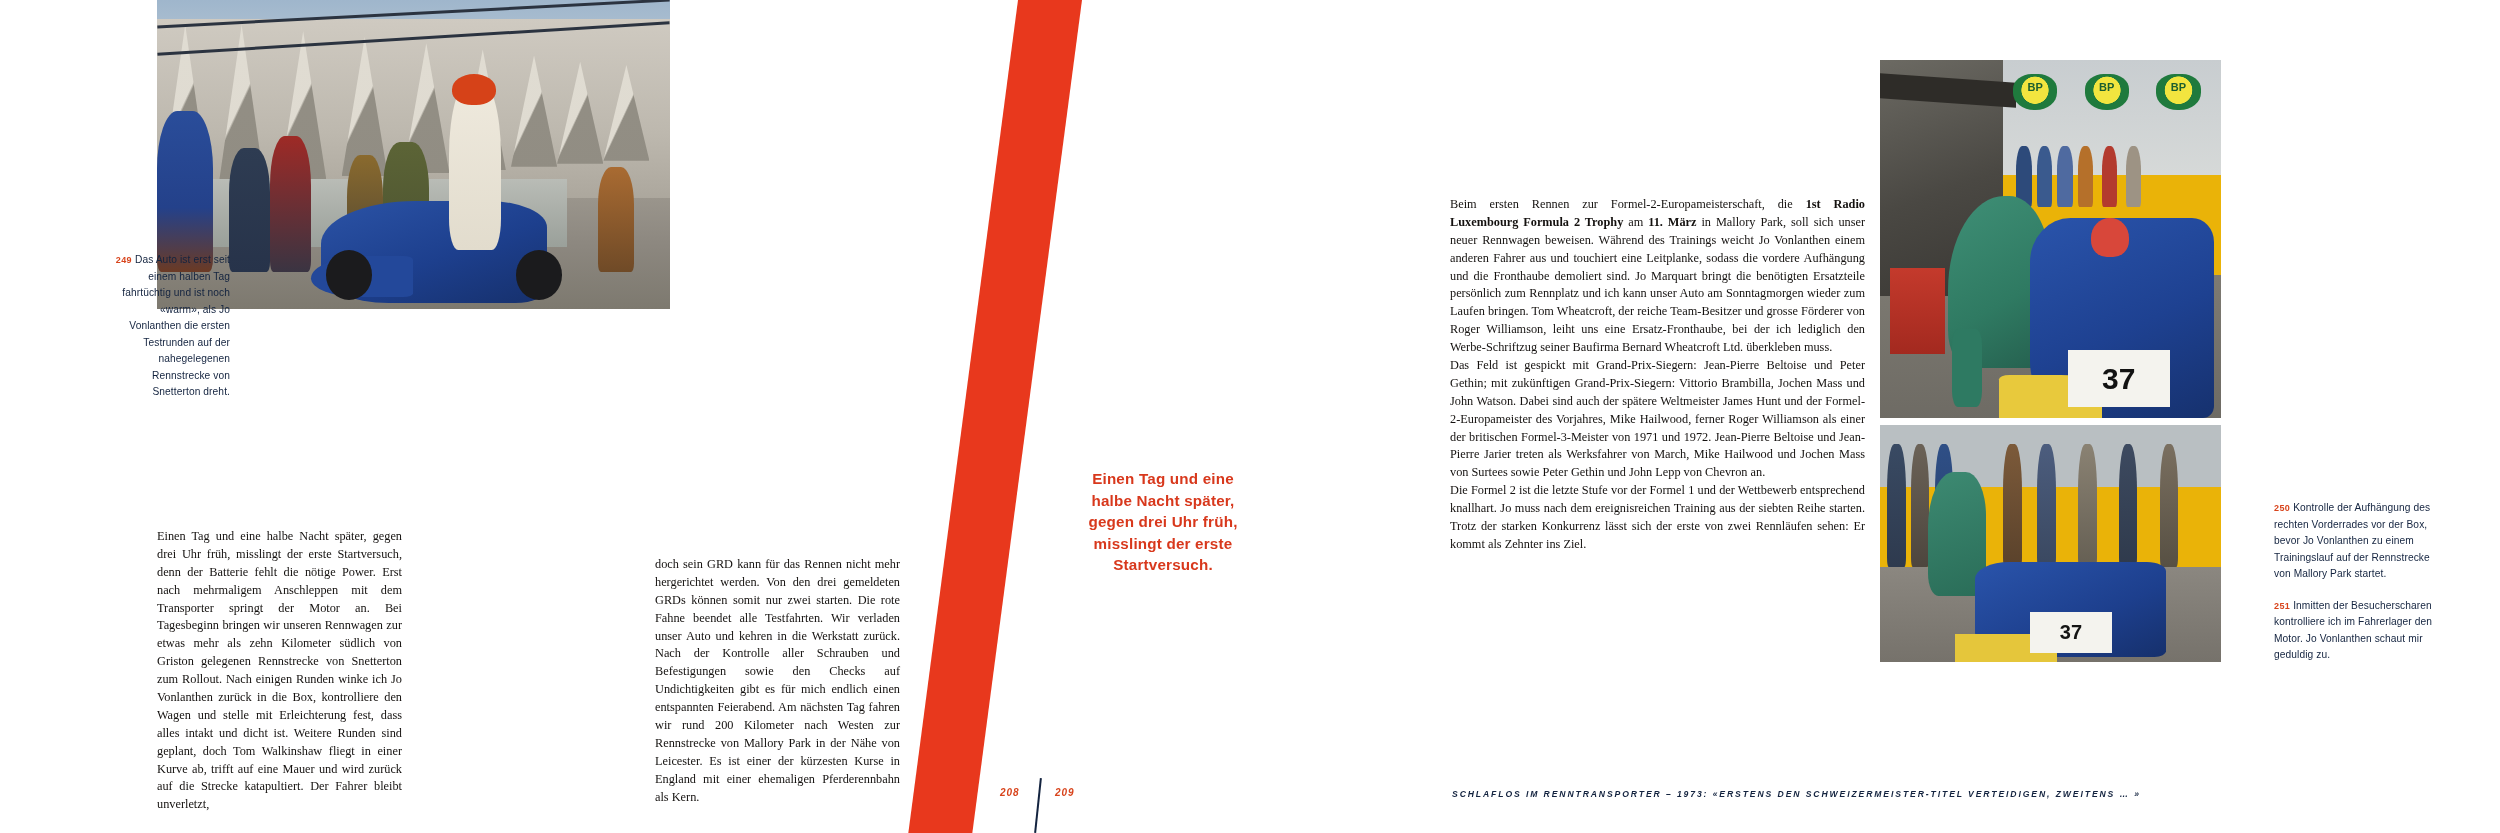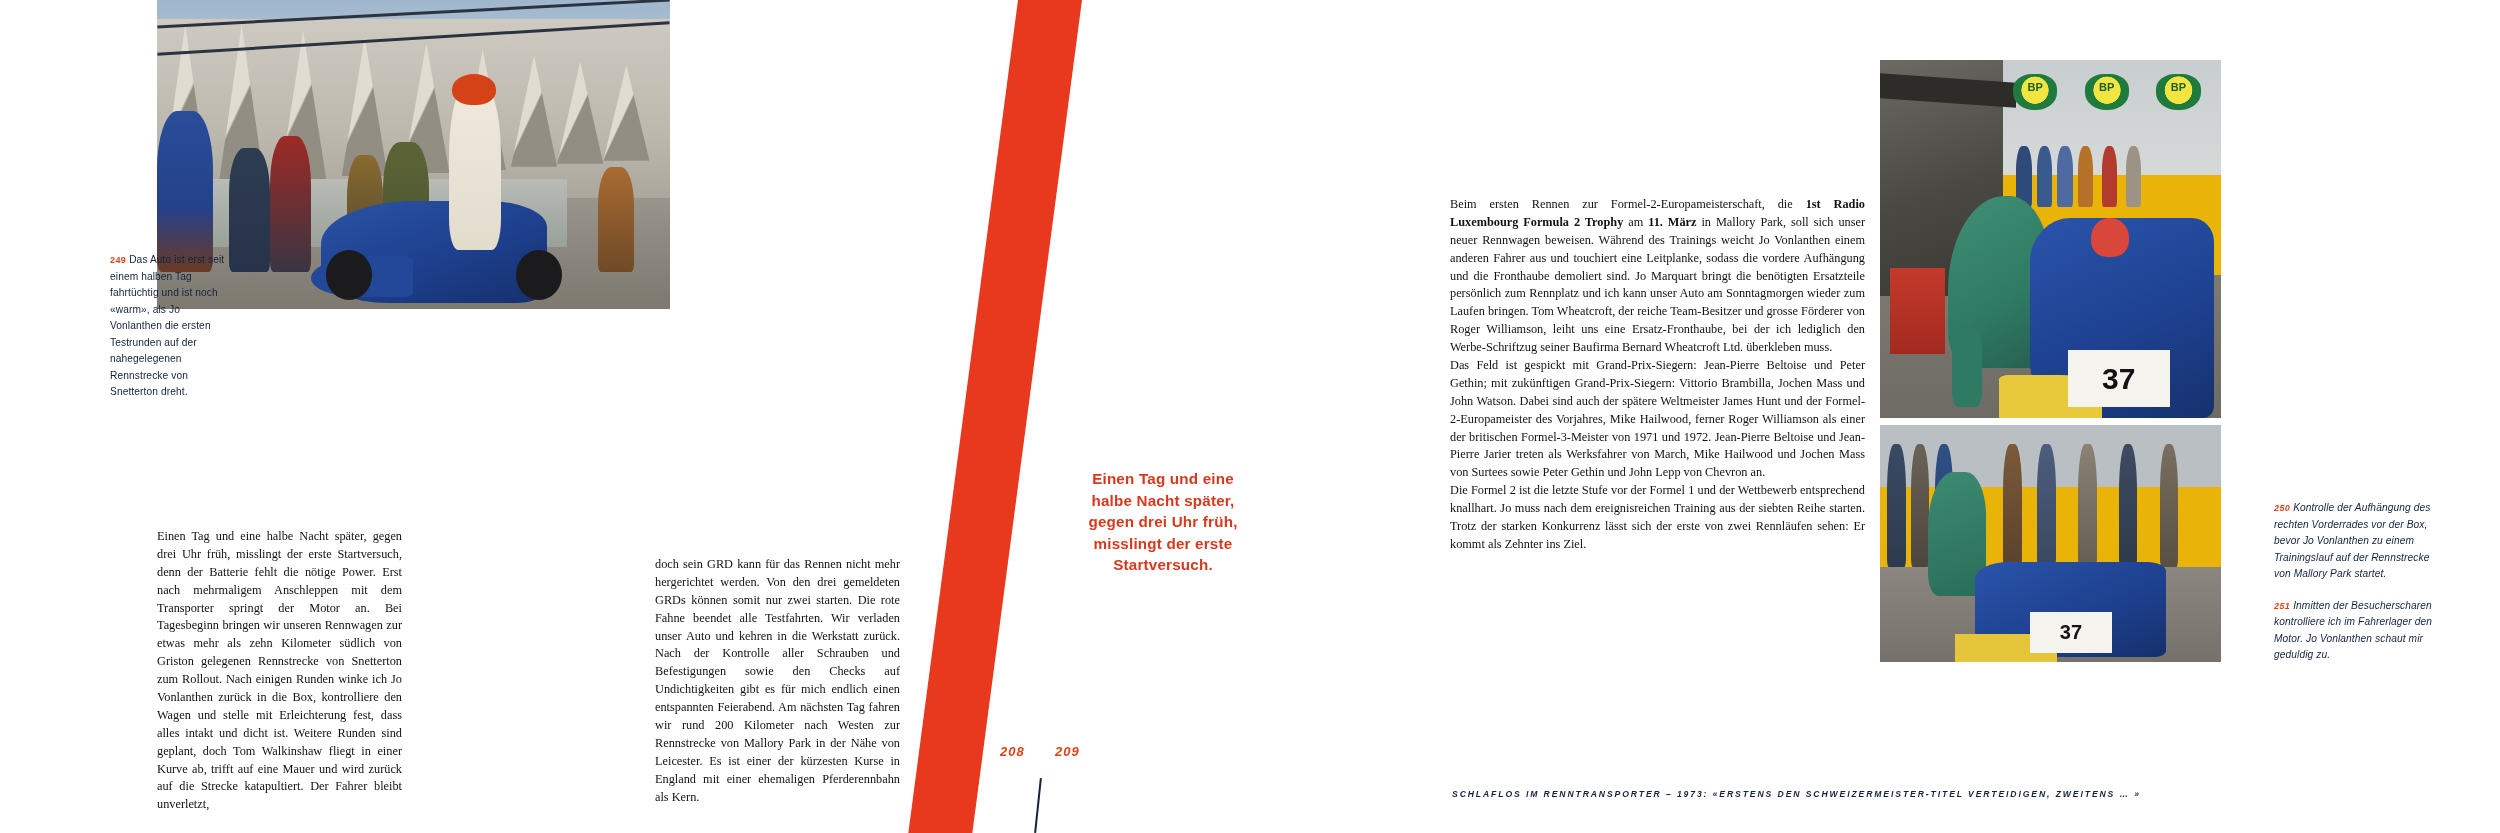--- a/index.html
+++ b/index.html
@@ -79,23 +79,23 @@
   .pad-num{position:absolute;left:44%;bottom:4%;width:24%;height:17%;background:#f4f3ee;
     display:flex;align-items:center;justify-content:center;
     font:700 20px "Liberation Sans",sans-serif;color:#141414;}
   .pad-mech{position:absolute;left:14%;top:20%;width:17%;height:52%;
     background:linear-gradient(160deg,#3d8a72 0%,#2a6d58 100%);border-radius:45% 35% 10% 18%;}
 
   
   .cap{position:absolute;font-family:"Liberation Sans",sans-serif;font-size:10.2px;
     line-height:1.62;color:#13233f;letter-spacing:.1px;}
   .cap .num{color:#d8441c;font-weight:700;font-size:9px;letter-spacing:.4px;}
-  .cap-left{left:110px;top:252px;width:120px;}
+  .cap-left{left:110px;top:252px;width:120px;text-align:right;}
   .cap-right{left:2274px;top:500px;width:166px;}
-  .cap-right .blk{margin-bottom:15px;font-style:italic;}
+  .cap-right .blk{margin-bottom:15px;}
 
   .col{position:absolute;font-family:"Liberation Serif",serif;font-size:12.3px;
     line-height:1.455;color:#14110f;text-align:justify;text-justify:inter-word;hyphens:manual;}
   .col-l1{left:157px;top:528px;width:245px;}
   .col-l2{left:655px;top:528px;width:245px;margin-top:28px;}
 
   .rhead{position:absolute;left:1450px;top:150px;width:415px;
     font-family:"Liberation Sans",sans-serif;font-weight:700;font-size:17.5px;
     letter-spacing:2.6px;color:#16151a;}
   .col-r{left:1450px;top:196px;width:415px;}
@@ -103,22 +103,22 @@
   .col-r b{font-weight:700;}
 
   
   .band{position:absolute;left:1018px;top:0px;width:64px;height:833px;
     background:#e8381d;transform:skewX(-7.5deg);transform-origin:top left;}
   .quote{position:absolute;left:1080px;top:468px;width:166px;text-align:center;
     font-family:"Liberation Sans",sans-serif;font-weight:700;font-size:15.2px;
     line-height:1.42;color:#d8381c;letter-spacing:.2px;}
 
   
-  .folio{position:absolute;top:744px;font-family:"Liberation Sans",sans-serif;
-    font-weight:700;font-style:italic;font-size:13px;color:#d8441c;letter-spacing:1px;}
+  .folio{position:absolute;top:787px;font-family:"Liberation Sans",sans-serif;
+    font-weight:700;font-style:italic;font-size:10px;color:#d8441c;letter-spacing:1px;}
   .folio-l{left:1000px;}
   .folio-r{left:1055px;}
   .gutter{position:absolute;left:1037px;top:778px;width:2px;height:55px;
     background:#13233f;transform:rotate(6deg);}
   .runhead{position:absolute;left:1452px;top:789px;
     font-family:"Liberation Sans",sans-serif;font-weight:700;font-style:italic;
     font-size:8.6px;letter-spacing:1.9px;color:#13233f;white-space:nowrap;}
 </style>
 </head>
 <body>

